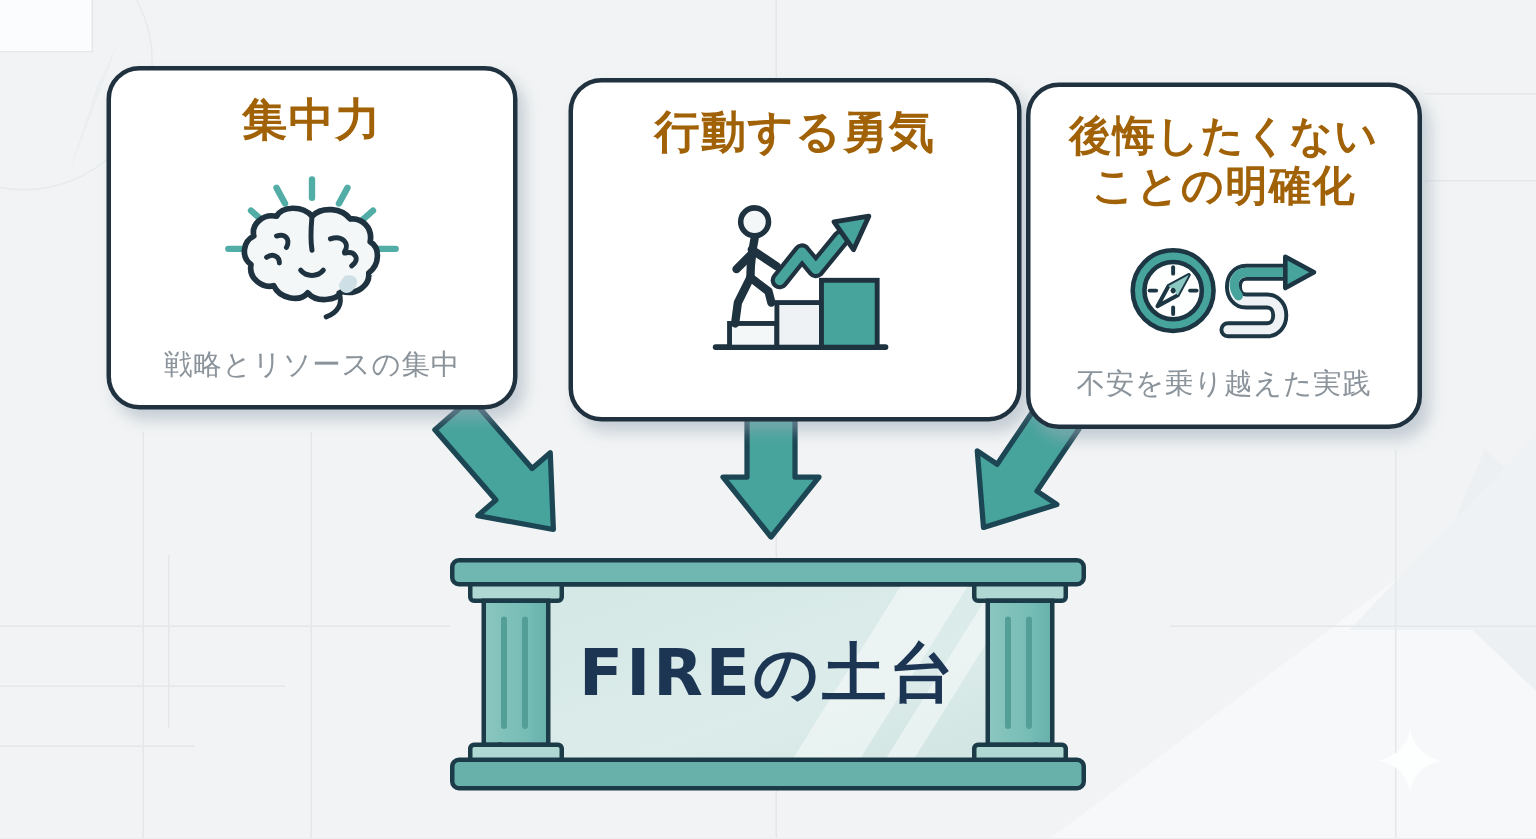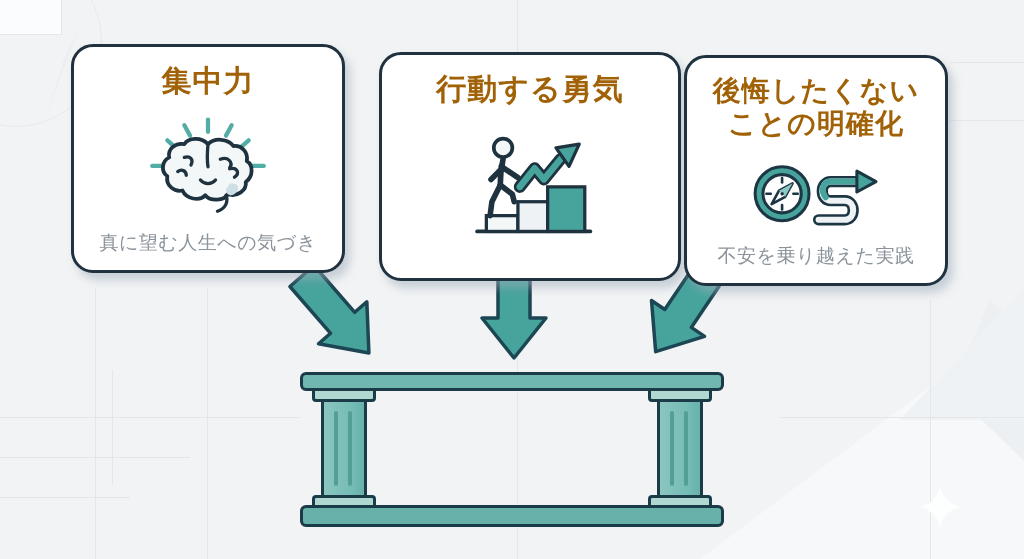--- a/index.html
+++ b/index.html
@@ -130,21 +130,21 @@
           <path d="M65,34 C64,45 64,52 65,58"></path>
           <path d="M40,48 C46,46 50,50 47,56"></path>
           <path d="M33,63 C37,60 42,62 42,67"></path>
           <path d="M78,50 C86,47 92,53 88,59"></path>
           <path d="M88,60 C96,58 99,65 93,69"></path>
           <path d="M57,72 C61,77 69,77 73,72"></path>
           <path d="M84,88 C87,96 83,102 75,105"></path>
         </g>
       </svg>
     </div>
-    <div class="card-sub">真に望む人生への気づき</div>
+    <div class="card-sub">戦略とリソースの集中</div>
   </div>
 
   <div class="card card-2">
     <div class="card-title">行動する勇気</div>
     <div class="icon-wrap">
       <svg width="150" height="104" viewBox="0 0 150 112">
 
         <path d="M64,58 L80,38 L90,50 L108,28" fill="none" stroke="#1e3240" stroke-width="13" stroke-linejoin="round" stroke-linecap="round"></path>
         <path d="M64,58 L80,38 L90,50 L108,28" fill="none" stroke="#47a49d" stroke-width="7" stroke-linejoin="round" stroke-linecap="round"></path>
         <polygon points="103,16 128,12 117,36" fill="#47a49d" stroke="#1e3240" stroke-width="3.5" stroke-linejoin="round"></polygon>
@@ -189,20 +189,25 @@
         <path d="M82,78 H112 C125,78 125,56 112,56 H96 C83,56 83,34 96,34 H128" fill="none" stroke="#1c3644" stroke-width="13" stroke-linecap="round"></path>
         <path d="M82,78 H112 C125,78 125,56 112,56 H96 C83,56 83,34 96,34 H128" fill="none" stroke="#eef2f4" stroke-width="7" stroke-linecap="round"></path>
         <path d="M90,52 C84,44 87,34 96,34 H128" fill="none" stroke="#47a49d" stroke-width="7" stroke-linecap="round"></path>
         <polygon points="126,22 148,34 126,46" fill="#47a49d" stroke="#1c3644" stroke-width="3.5" stroke-linejoin="round"></polygon>
       </svg>
     </div>
     <div class="card-sub">不安を乗り越えた実践</div>
   </div>
 
   <div class="foundation">
+    <div class="fpanel">
+      <div class="glass glass-1"></div>
+      <div class="glass glass-2"></div>
+      <div class="foundation-label">FIREの土台</div>
+    </div>
     <div class="column col-left">
       <div class="col-cap"></div>
       <div class="col-shaft"></div>
       <div class="col-base"></div>
     </div>
     <div class="column col-right">
       <div class="col-cap"></div>
       <div class="col-shaft"></div>
       <div class="col-base"></div>
     </div>

